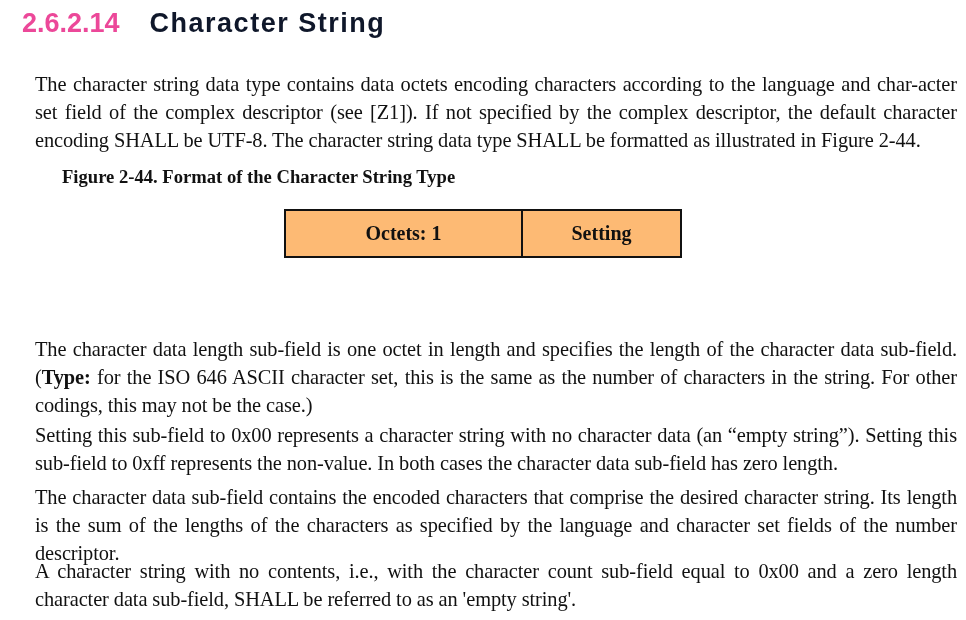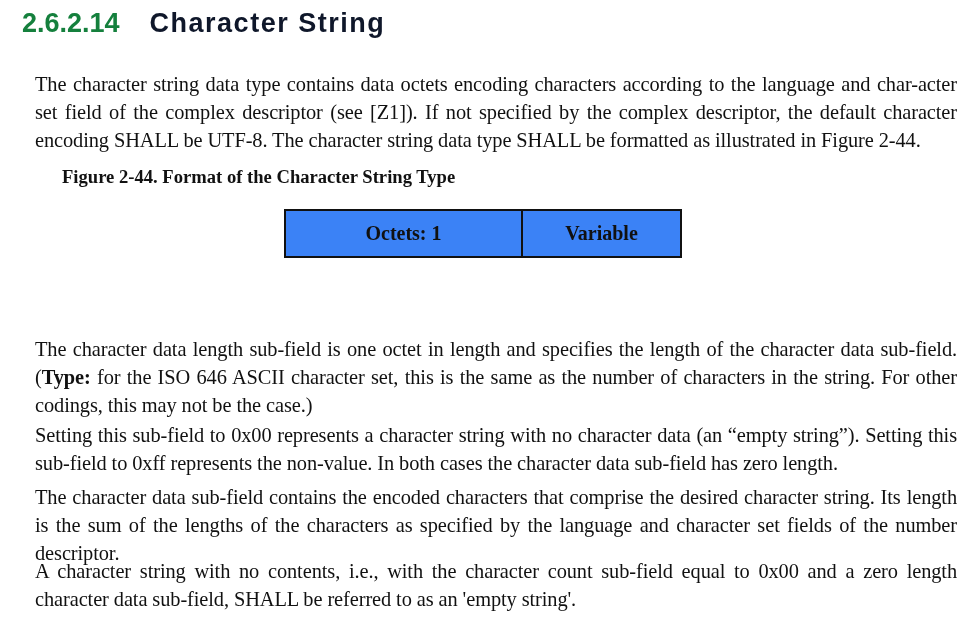--- a/index.html
+++ b/index.html
@@ -25,21 +25,21 @@
       position: absolute;
       left: 0;
       top: 8px;
       font-family: "Liberation Sans", sans-serif;
       font-weight: bold;
       font-size: 27px;
       letter-spacing: 0.8px;
       white-space: nowrap;
     }
     .heading .num {
-      color: #15803d;
+      color: #ec4899;
       letter-spacing: 0px;
     }
     .heading .title {
       color: #0f172a;
       margin-left: 30px;
       letter-spacing: 1.5px;
     }
     .para {
       position: absolute;
       left: 0;
@@ -72,21 +72,21 @@
       top: 209px;
       border-collapse: collapse;
       font-size: 20px;
     }
     .figure-table td, .figure-table th {
       border: 2px solid #111111;
       text-align: center;
       padding: 0;
     }
     .figure-table th {
-      background: #3b82f6;
+      background: #fdba74;
       font-weight: bold;
       height: 45px;
     }
     .figure-table td {
       height: 45px;
       font-weight: normal;
     }
     .col1 { width: 235px; }
     .col2 { width: 157px; }
   </style>
@@ -100,21 +100,21 @@
   </div>
 
   <p class="para p1">The character string data type contains data octets encoding characters according to the language and char-acter set field of the complex descriptor (see [Z1]). If not specified by the complex descriptor, the default character encoding SHALL be UTF-8. The character string data type SHALL be formatted as illustrated in Figure 2-44.</p>
 
   <div class="caption">Figure 2-44. Format of the Character String Type</div>
 
   <table class="figure-table">
     <tbody>
         <tr>
       <th class="col1">Octets: 1</th>
-      <th class="col2">Variable</th>
+      <th class="col2">Setting</th>
     </tr>
   </tbody>
     </table>
 
   <p class="para p2"><span>The character data length sub-field is one octet in length and specifies the length of the character data sub-field. (</span><b>Type:</b><span> for the ISO 646 ASCII character set, this is the same as the number of characters in the string. For other codings, this may not be the case.)</span></p>
 
   <p class="para p3">Setting this sub-field to 0x00 represents a character string with no character data (an “empty string”). Setting this sub-field to 0xff represents the non-value. In both cases the character data sub-field has zero length.</p>
 
   <p class="para p4">The character data sub-field contains the encoded characters that comprise the desired character string. Its length is the sum of the lengths of the characters as specified by the language and character set fields of the number descriptor.</p>
 

